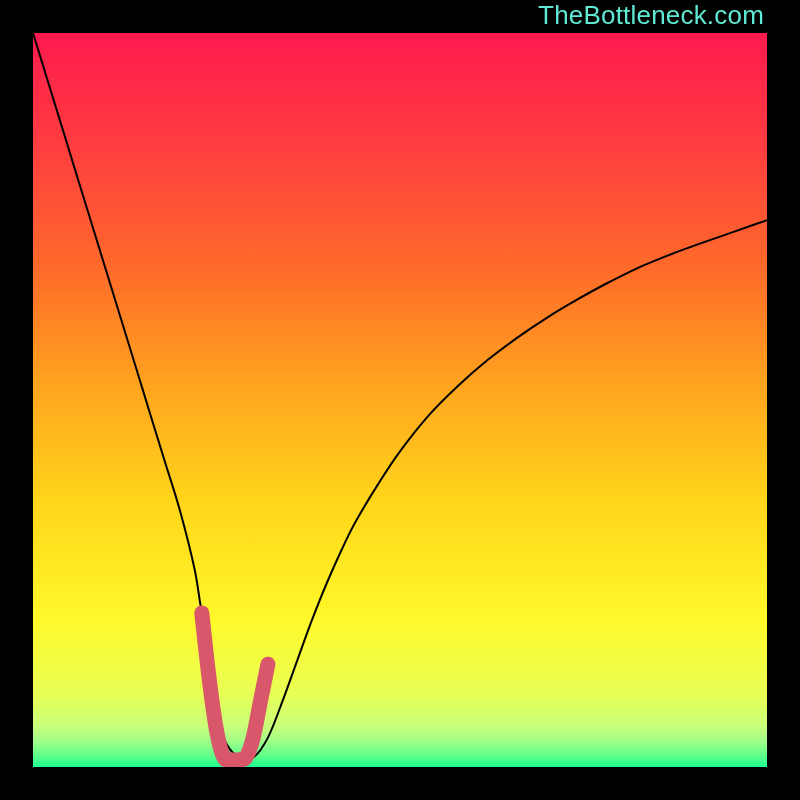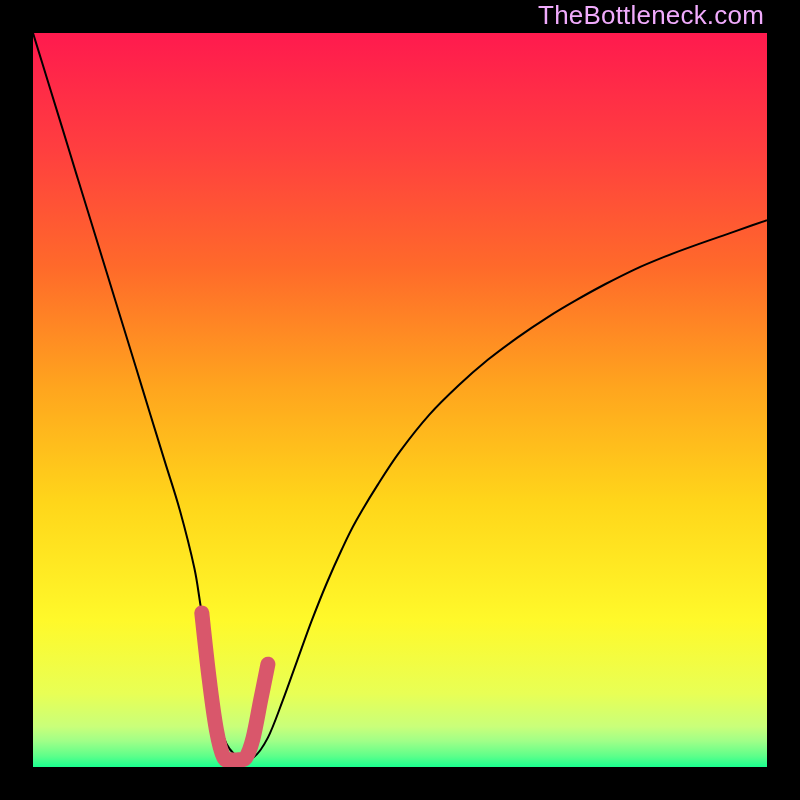--- a/index.html
+++ b/index.html
@@ -22,21 +22,21 @@
     top: 33px;
     left: 33px;
     width: 734px;
     height: 734px;
     overflow: hidden;
   }
   .watermark {
     position: absolute;
     top: 0;
     right: 36px;
-    color: #f0abfc;
+    color: #5eead4;
     font-size: 26px;
     font-weight: 500;
     letter-spacing: 0.2px;
     user-select: none;
   }
 </style>
 </head>
 <body>
 
 <div class="frame">

